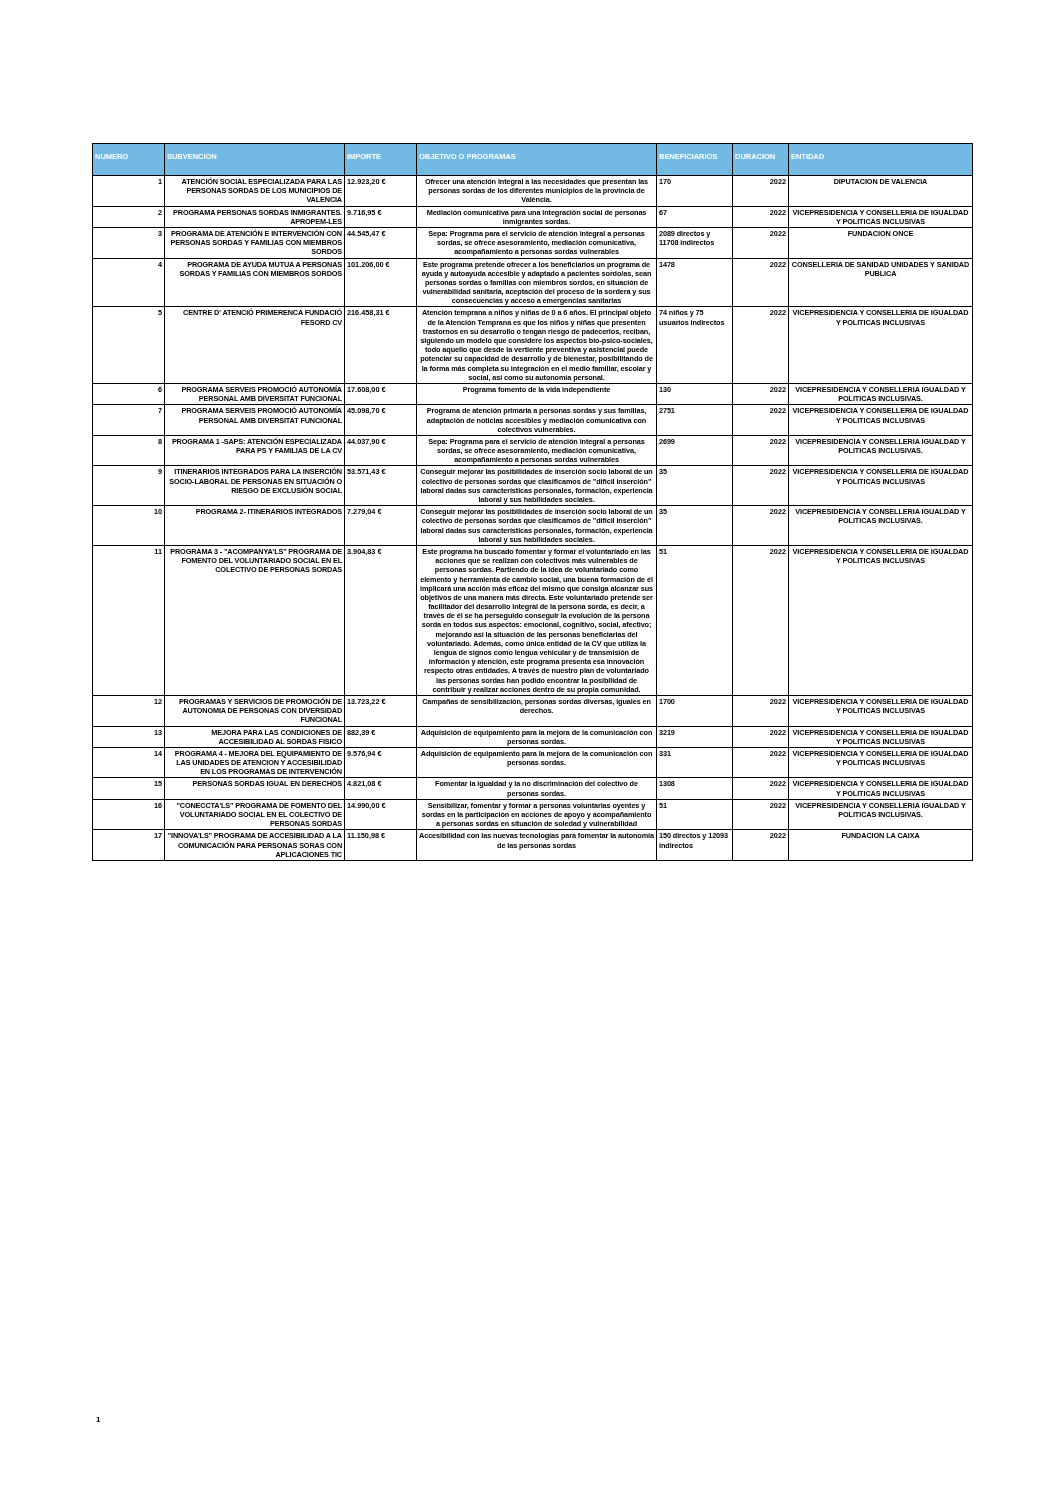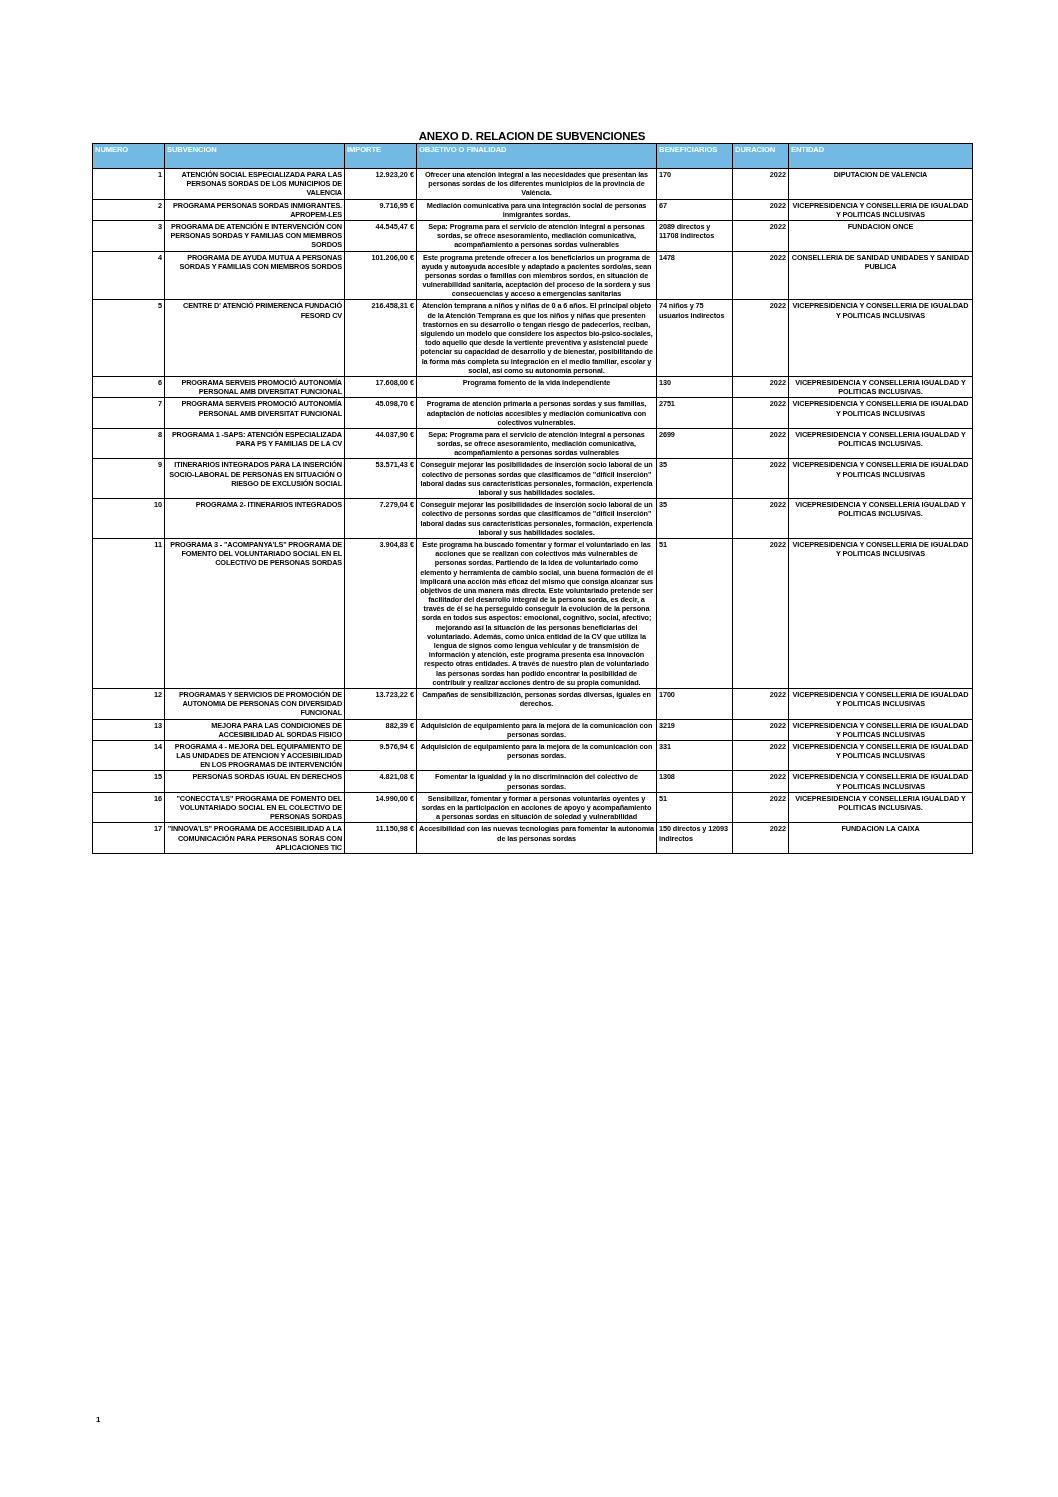--- a/index.html
+++ b/index.html
@@ -57,62 +57,61 @@
     font-weight: bold;
     overflow: hidden;
   }
   table.subv thead th {
     background: #72b9e3;
     color: #ffffff;
     text-align: left;
     height: 22px;
     font-size: 7.6px;
     letter-spacing: -0.1px;
-    padding-top: 1px;
+    padding-top: 8px;
   }
   td.num { text-align: right; }
   td.subvtxt { text-align: right; letter-spacing: -0.15px; }
-  td.imp { text-align: right; white-space: nowrap; }
+  td.imp { white-space: nowrap; }
   td.obj { text-align: center; letter-spacing: -0.1px; }
   td.ben { text-align: left; letter-spacing: -0.1px; }
   td.dur { text-align: right; margin-left: 19px; }
   td.ent { text-align: center; letter-spacing: -0.1px; }
 
   .page-number {
     position: absolute;
     left: 96px;
     top: 1415px;
     font-size: 8px;
     font-weight: bold;
     color: #000;
   }
 </style>
 </head>
 <body>
 
 <div class="page">
 
-  <div class="doc-title">ANEXO D. RELACION DE SUBVENCIONES</div>
 
   <table class="subv">
     <colgroup>
       <col class="c-num">
         <col class="c-subv">
         <col class="c-imp">
         <col class="c-obj">
       <col class="c-ben">
         <col class="c-dur">
         <col class="c-ent">
     </colgroup>
     <thead>
       <tr>
         <th>NUMERO</th>
         <th>SUBVENCION</th>
         <th>IMPORTE</th>
-        <th>OBJETIVO O FINALIDAD</th>
+        <th>OBJETIVO O PROGRAMAS</th>
         <th>BENEFICIARIOS</th>
         <th>DURACION</th>
         <th>ENTIDAD</th>
       </tr>
     </thead>
     <tbody id="subv-body">
         <tr>
           <td class="num">1</td>
           <td class="subvtxt">ATENCIÓN SOCIAL ESPECIALIZADA PARA LAS PERSONAS SORDAS DE LOS MUNICIPIOS DE VALENCIA</td>
           <td class="imp">12.923,20 €</td>

